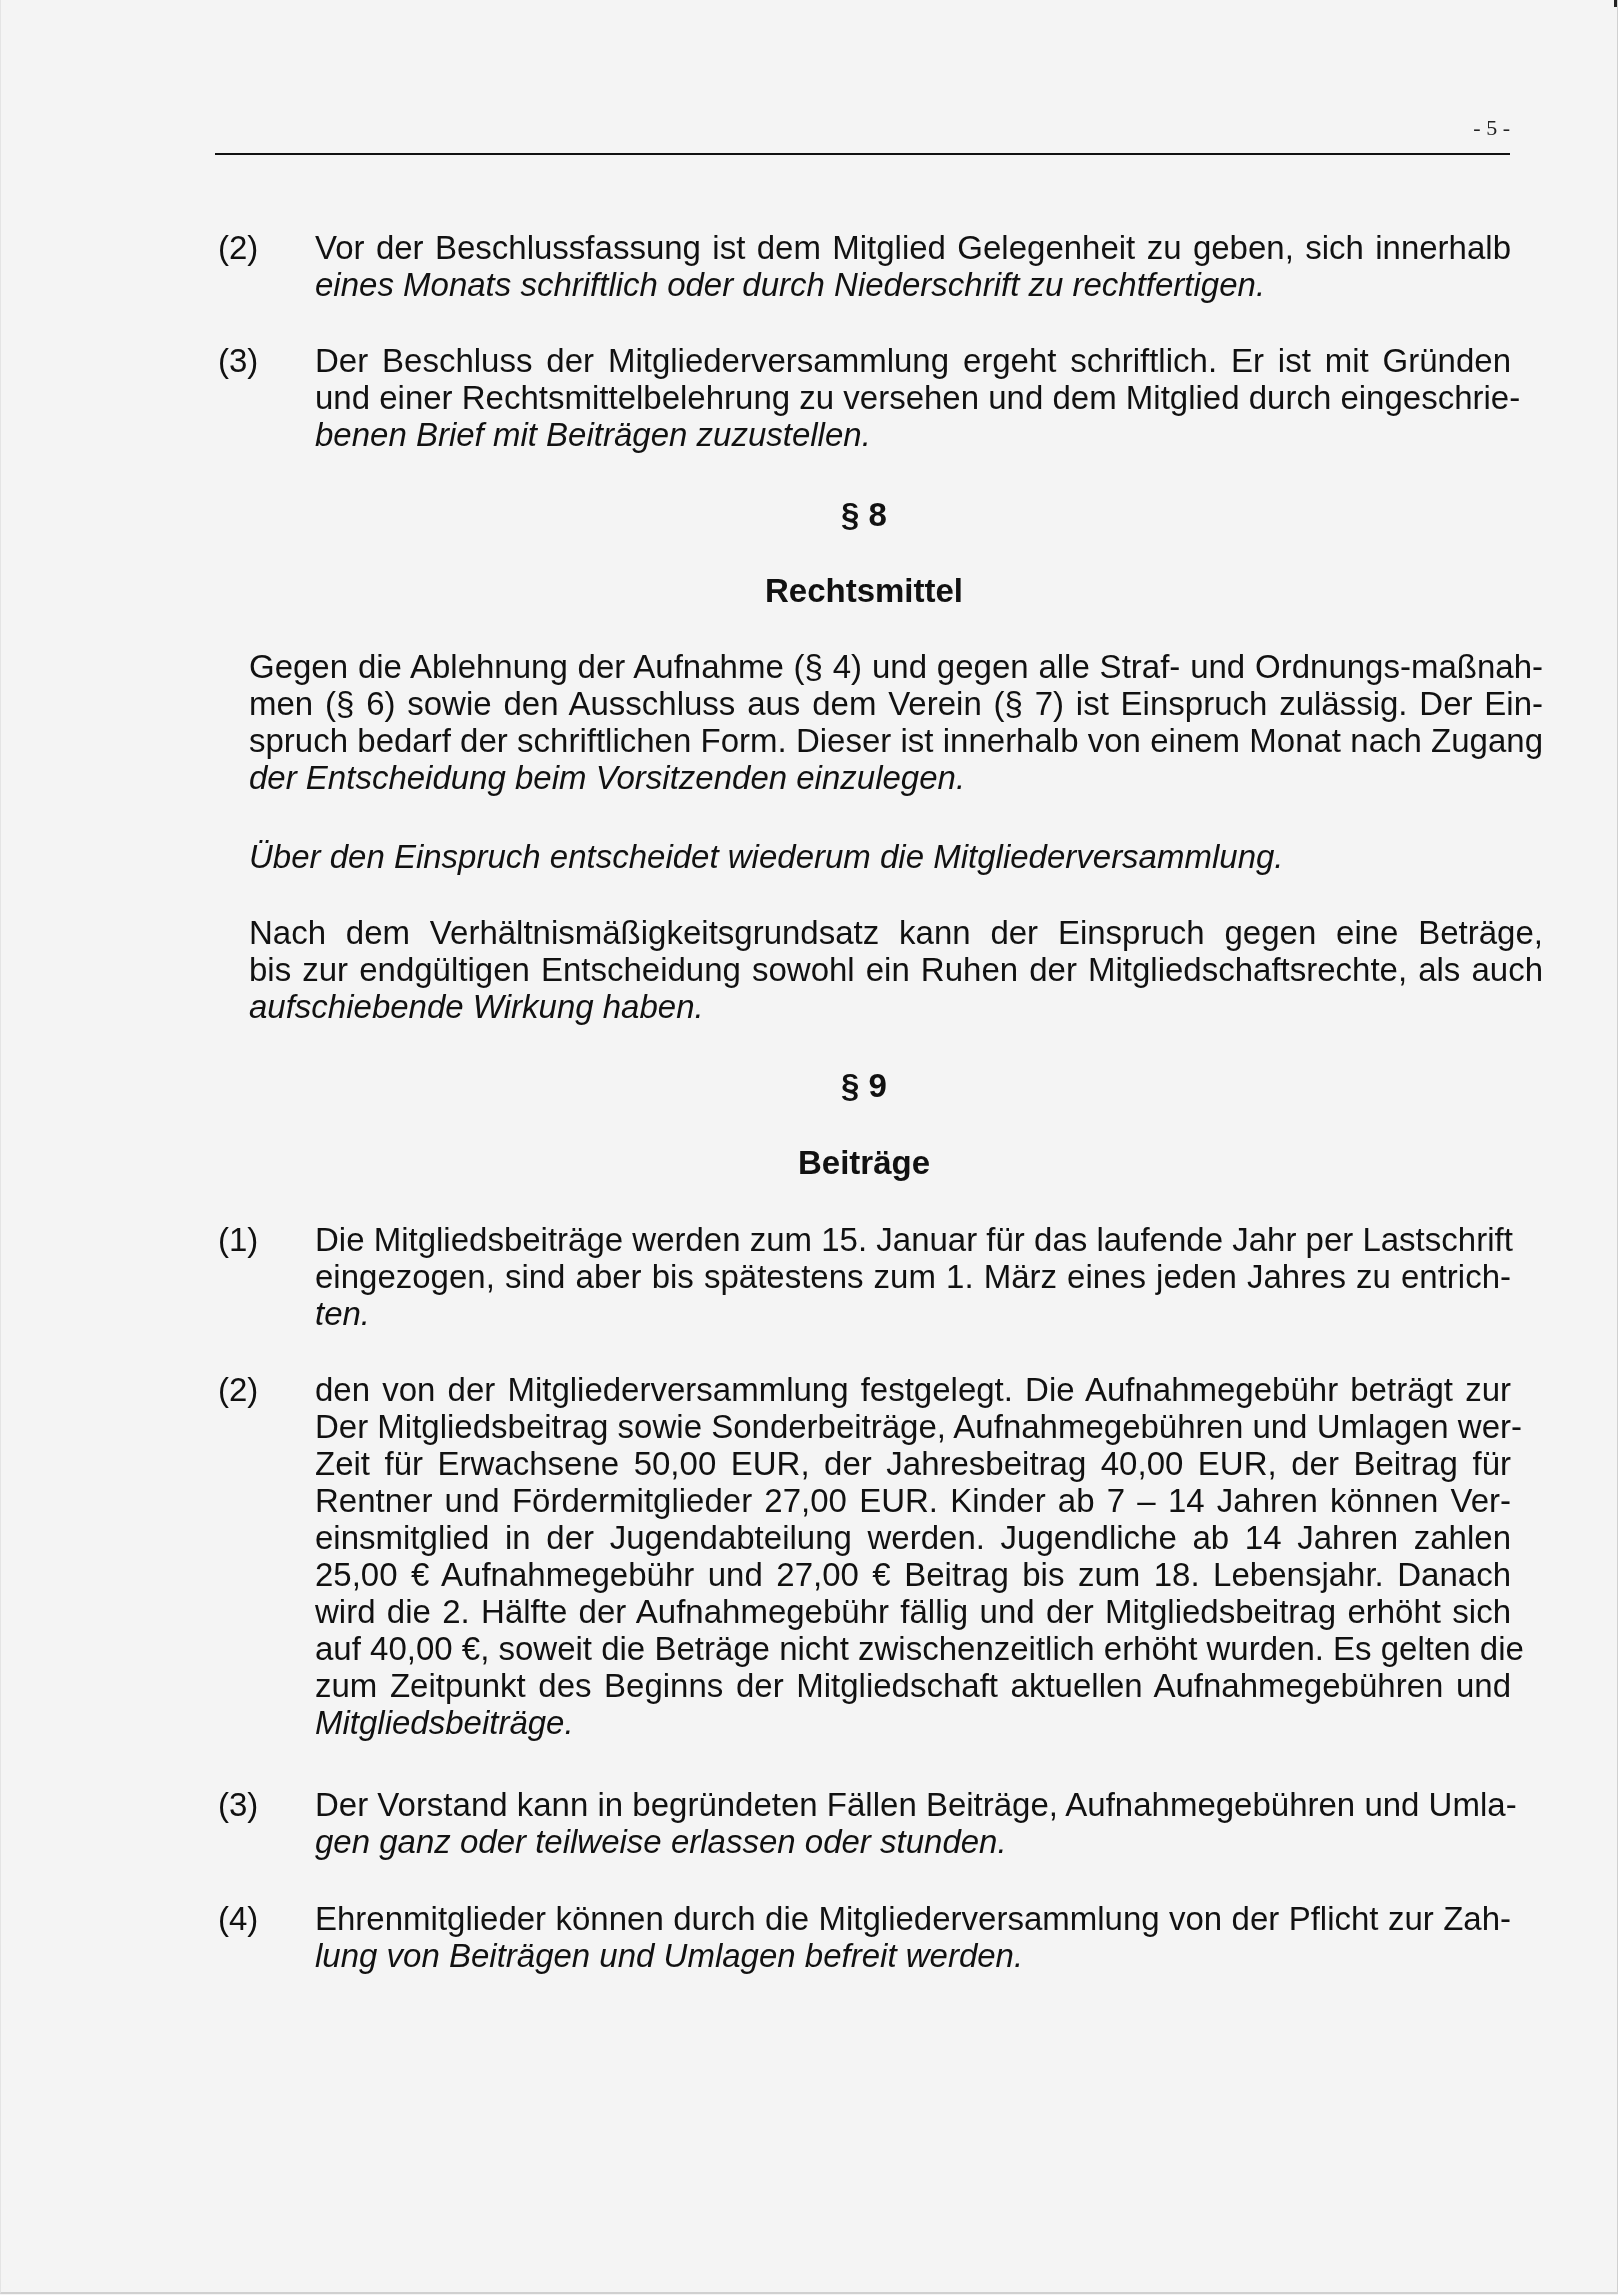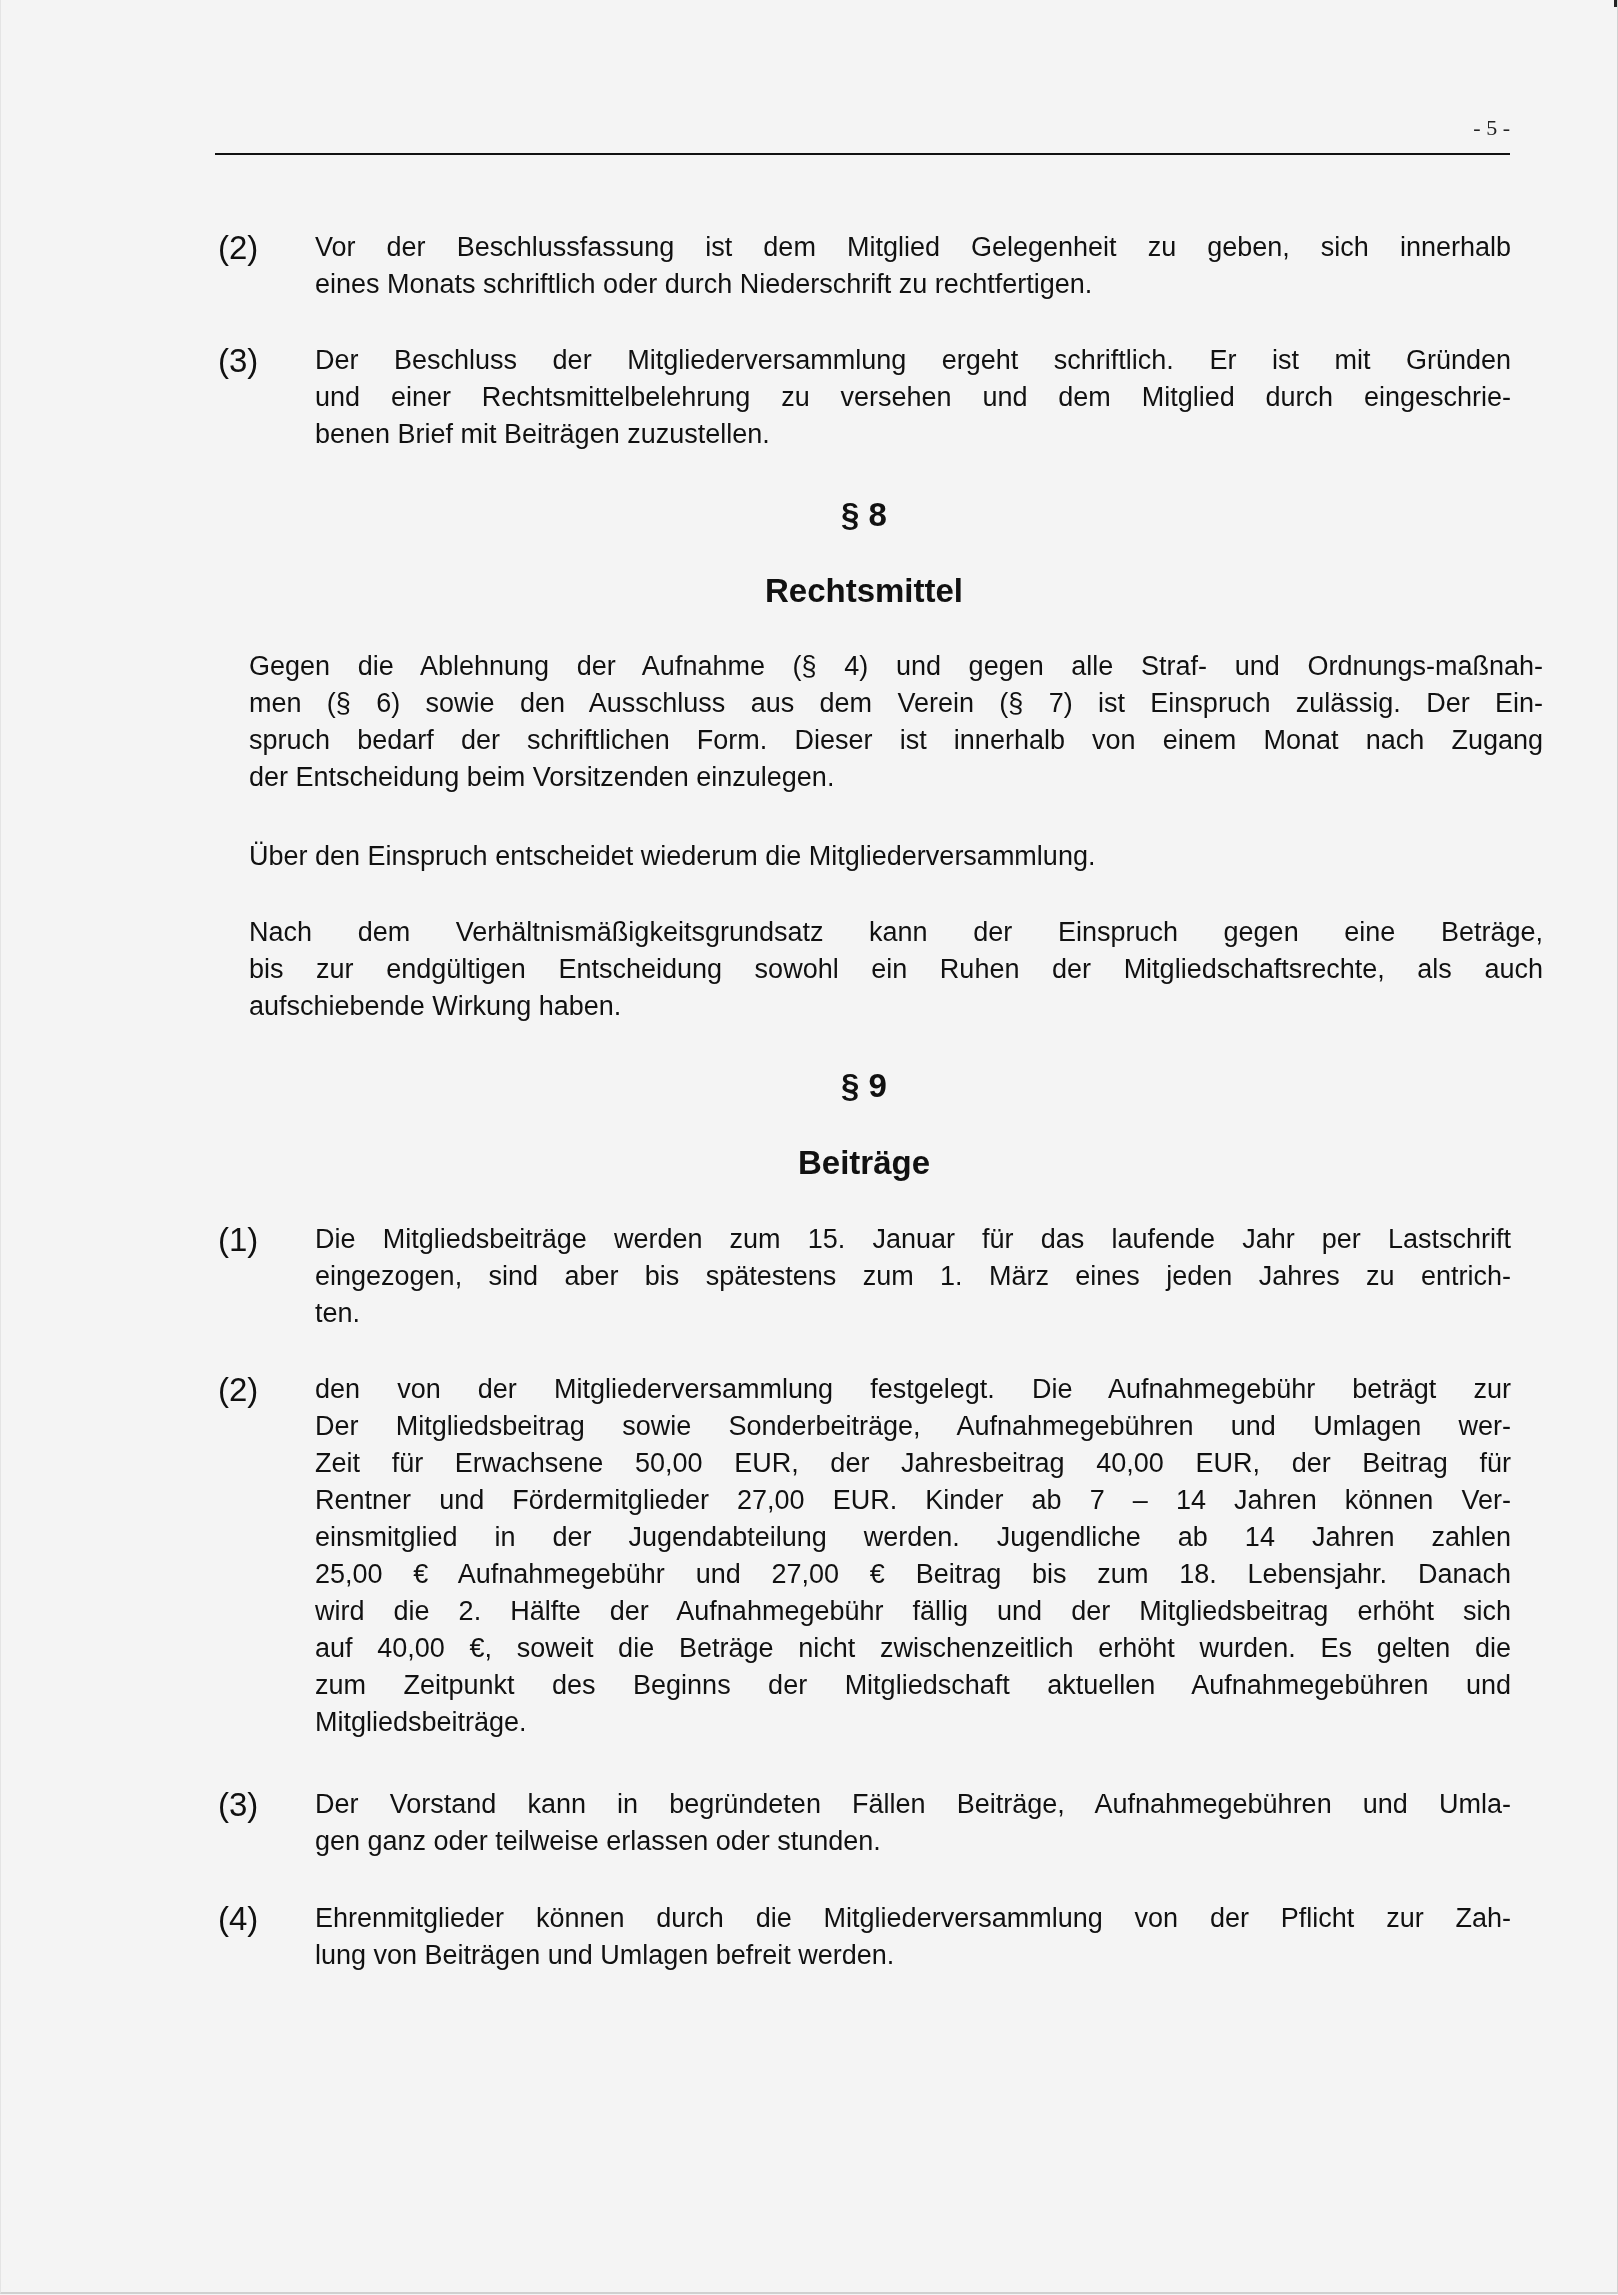--- a/index.html
+++ b/index.html
@@ -15,26 +15,26 @@
     border-left: 1.3px solid #e4e4e4; box-sizing: content-box; pointer-events: none;
   }
   .corner-mark { position: absolute; left: 1614px; top: 0; width: 3.3px; height: 6.5px; background: #222; }
   .page-number {
     position: absolute; left: 1441px; width: 69px; top: 116px;
     font-family: "Liberation Serif", serif; font-size: 22px; line-height: 23.6px;
     text-align: right; color: #222; white-space: pre;
   }
   .header-rule { position: absolute; left: 215px; top: 153px; width: 1295px; height: 2px; background: #111; }
 
-  .block { position: absolute; font-size: 27px; line-height: 37px; }
+  .block { position: absolute; font-size: 33px; line-height: 37px; }
   .full { left: 217px; width: 1294px; margin-left: 32px; }
   .label { position: absolute; left: 218px; font-size: 33px; line-height: 37px; white-space: nowrap; }
   .body { left: 315px; width: 1196px; }
   .line { display: block; white-space: nowrap; text-align: justify; text-align-last: justify; height: 37px; }
-  .line.last { text-align-last: left; }
+  .line.last { text-align-last: left; font-style: italic; }
   .heading {
     position: absolute; left: 217px; width: 1294px; text-align: center;
     font-weight: bold; font-size: 33px; line-height: 37px;
   }
 </style>
 </head>
 <body>
 
 <div class="page-border"></div>
 <div class="corner-mark"></div>

